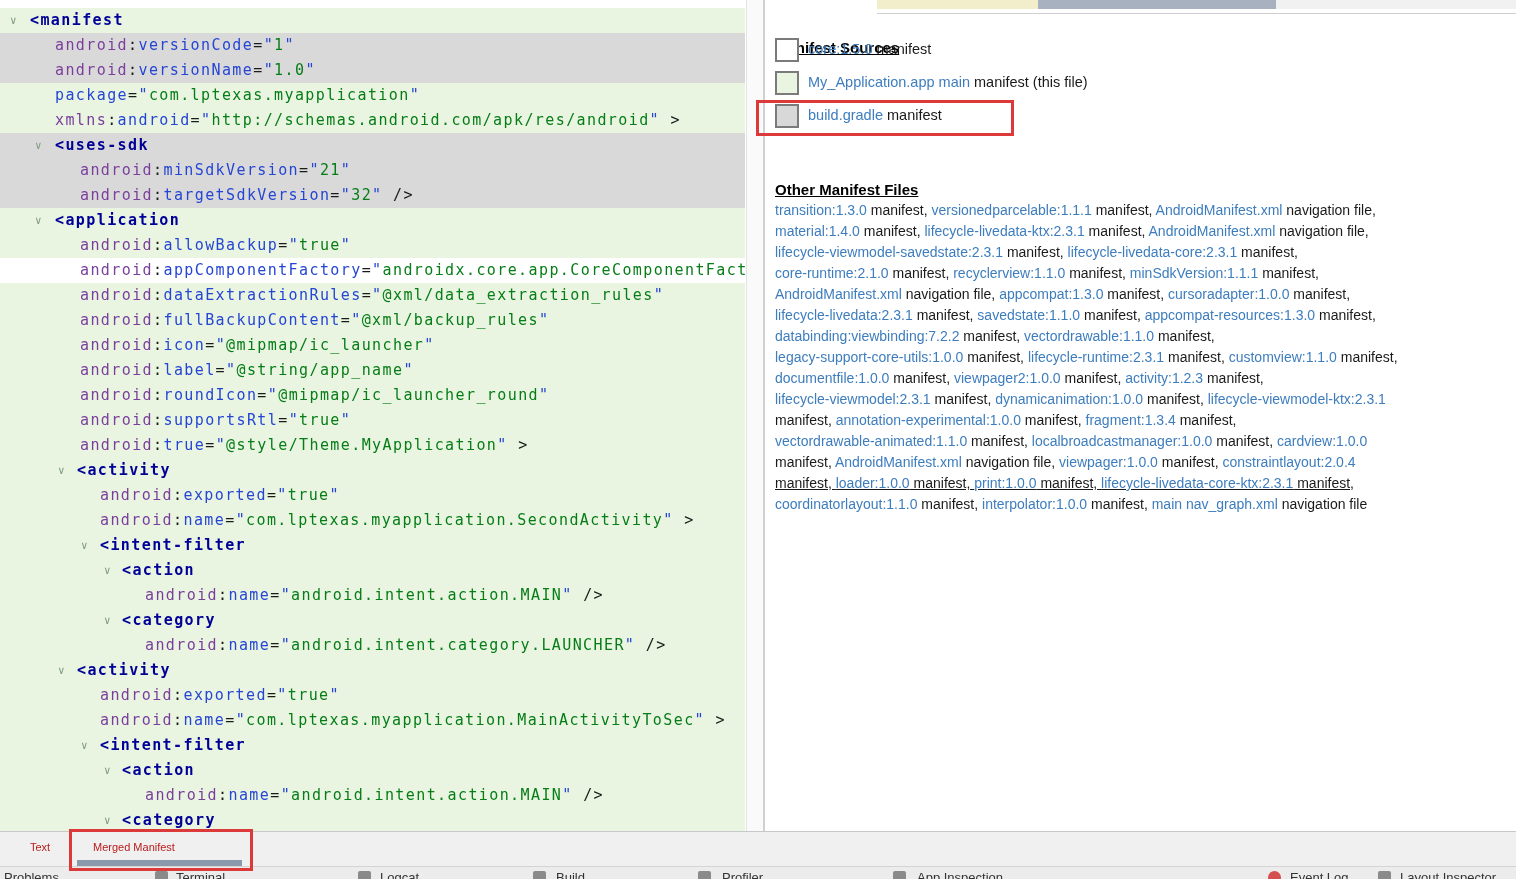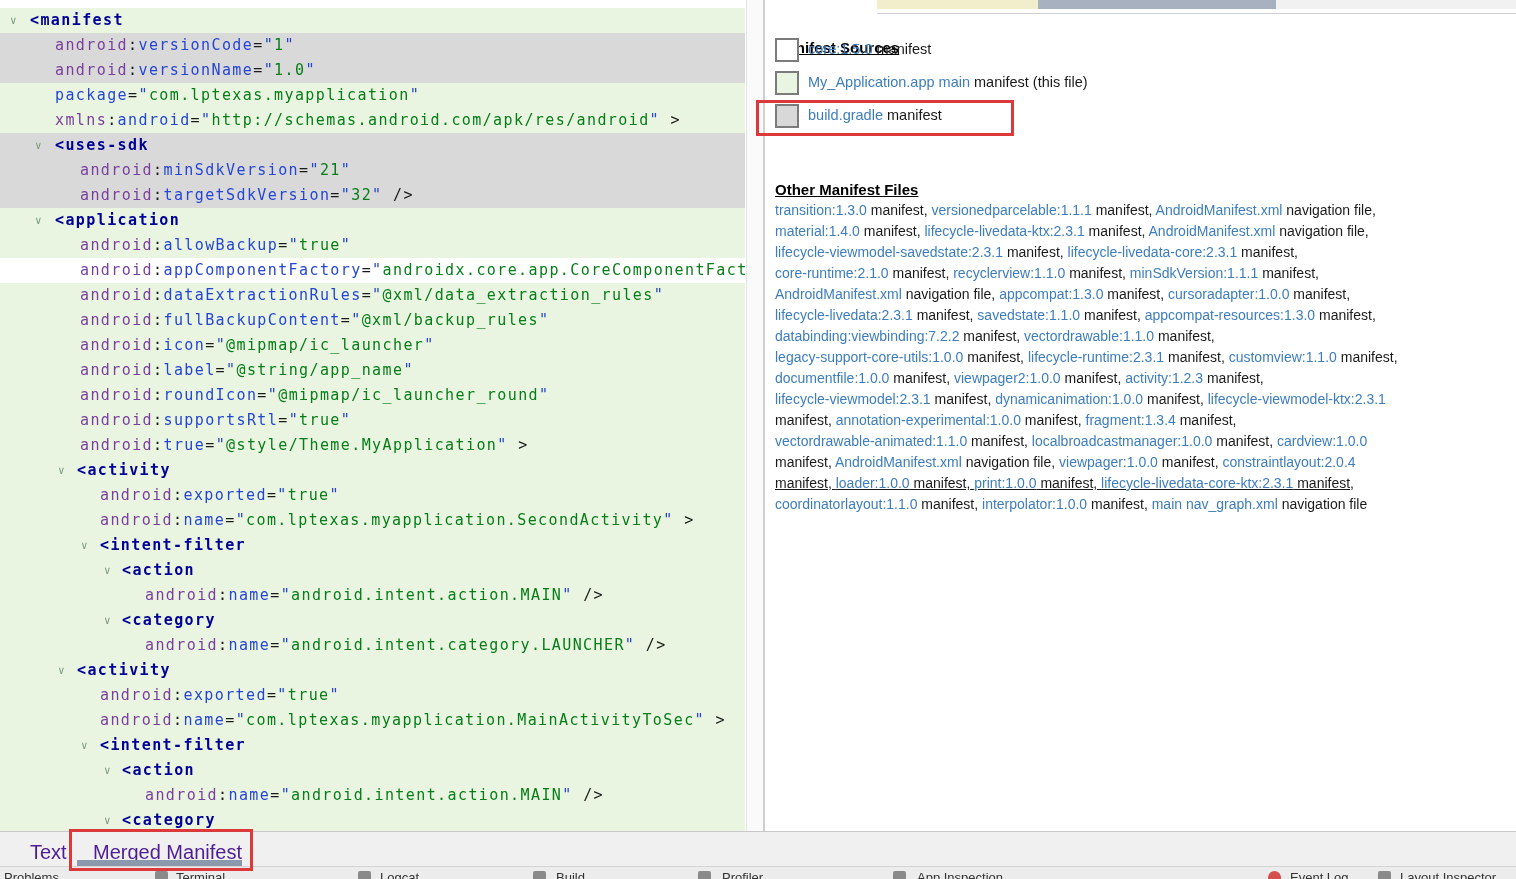--- a/index.html
+++ b/index.html
@@ -42,21 +42,21 @@
   #sources-title{top:15px;}
   #other-title{top:157px;}
   #other-subtitle{position:absolute;left:10px;top:180px;font-size:14px;color:#1a1a1a;white-space:nowrap;}
   .src-row{position:absolute;left:10px;height:26px;white-space:nowrap;}
   .src-swatch{position:absolute;left:0;top:0;width:24px;height:24px;border:2px solid #7b7b7b;box-sizing:border-box;}
   .src-label{position:absolute;left:33px;top:3px;font-size:14.5px;color:#1a1a1a;}
   .link{color:var(--link);text-decoration:none;cursor:pointer;}
   .other-line{position:absolute;left:10px;font-size:14px;color:#1a1a1a;white-space:nowrap;}
   
   #tabbar{position:absolute;left:0;top:831px;width:1516px;height:35px;background:#f0f0f0;border-top:1px solid #c8c8c8;box-sizing:border-box;}
-  .tab-label{position:absolute;top:9px;font-size:20px;color:#4c1d95;cursor:pointer;text-align:right;}
+  .tab-label{position:absolute;top:9px;font-size:11px;color:#b91c1c;cursor:pointer;text-align:right;}
   #tab-text-label{left:30px;}
   #tab-merged-label{left:93px;}
   #tab-underline{position:absolute;left:77px;top:28px;width:165px;height:6px;background:#8a99ab;}
   
   #bottombar{position:absolute;left:0;top:866px;width:1516px;height:30px;background:#ececec;border-top:1px solid #d4d4d4;box-sizing:border-box;}
   .bb-item-label{position:absolute;top:3px;font-size:13px;color:#333;white-space:nowrap;}
   .bb-icon{position:absolute;top:4px;width:13px;height:13px;background:#8a8a8a;border-radius:2px;}
   
   .annotation{position:absolute;border:3px solid var(--red);box-sizing:border-box;background:transparent;}
 </style>

